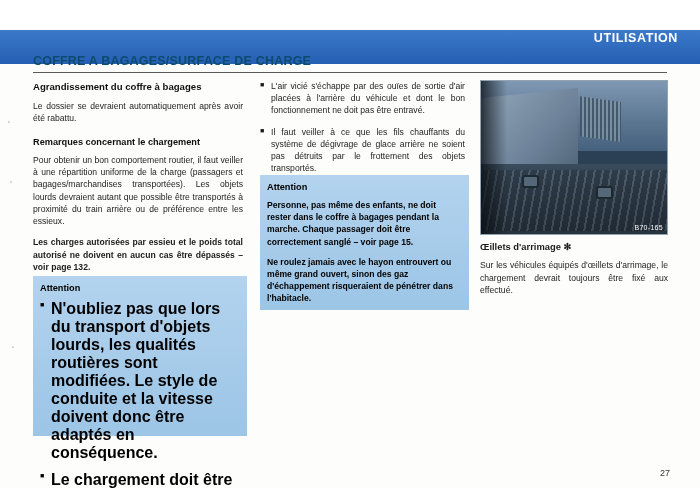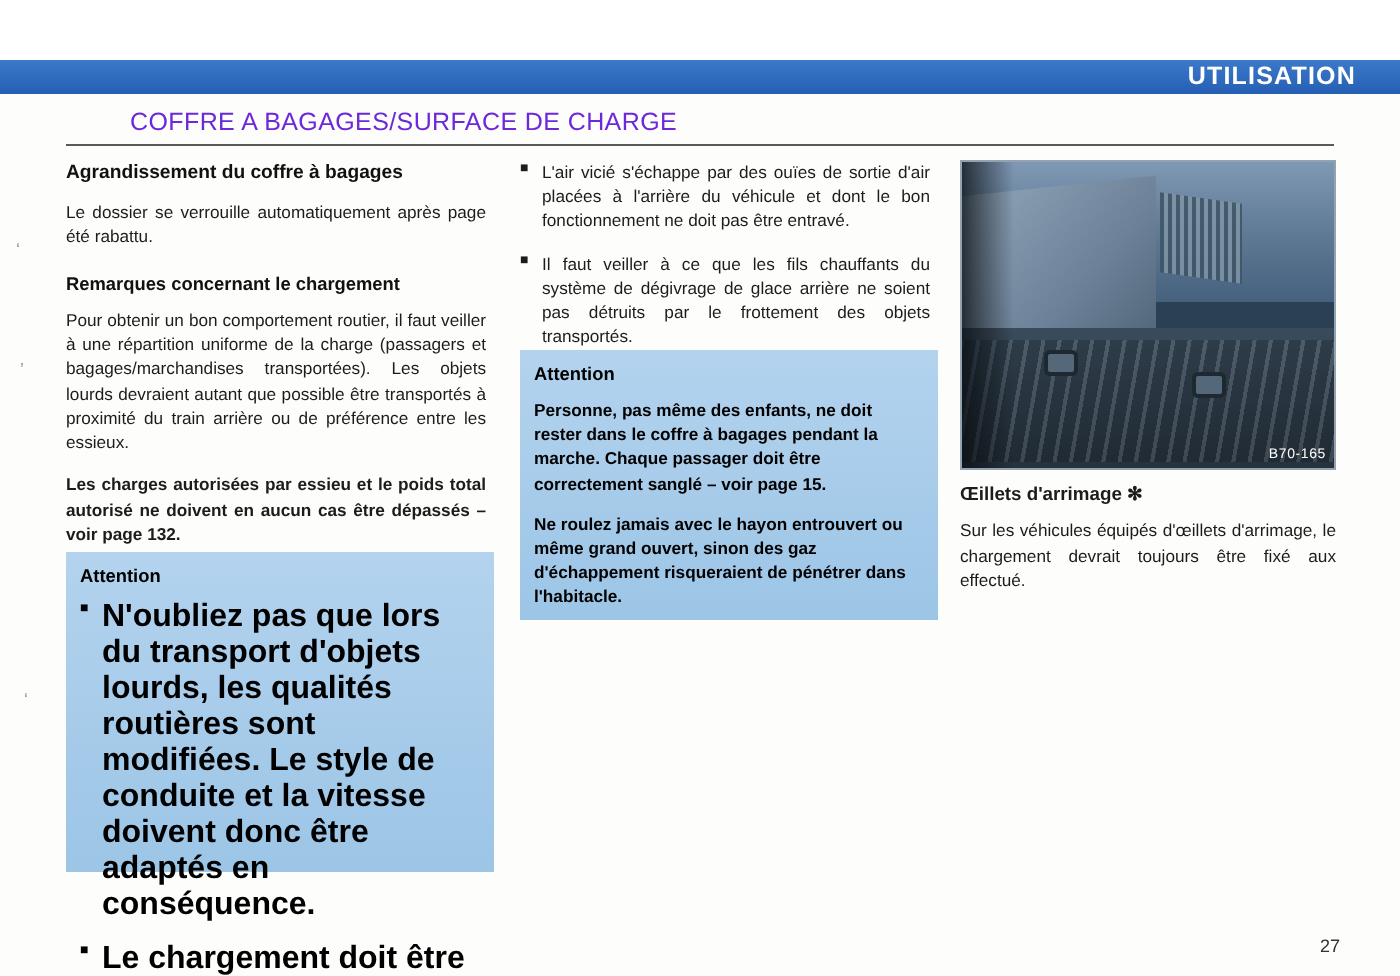--- a/index.html
+++ b/index.html
@@ -19,21 +19,21 @@
     height: 488px;
     background: #fdfdfb;
     box-sizing: border-box;
   }
   
   .header-band {
     position: absolute;
     top: 30px;
     left: 0;
     width: 700px;
-    height: 17px;
+    height: 34px;
     background: #2f6fc4;
     background: linear-gradient(180deg,#3c79c9 0%, #255fb4 100%);
   }
   .header-band .band-title {
     position: absolute;
     right: 22px;
     top: 1px;
     color: #ffffff;
     font-size: 12.5px;
     font-weight: bold;
@@ -45,24 +45,23 @@
     left: 0;
     width: 700px;
     height: 30px;
     background: #ffffff;
   }
   .section-title {
     position: absolute;
     top: 54px;
     left: 33px;
     font-size: 12.5px;
-    font-weight: normal;
-    color: #6d28d9;
+    font-weight: bold;
+    color: #0c4a6e;
     letter-spacing: 0.2px;
-    margin-left: 32px;
   }
   .rule {
     position: absolute;
     left: 33px;
     top: 72px;
     width: 634px;
     height: 1px;
     background: #5a5a5a;
   }
   
@@ -232,21 +231,21 @@
 
   <div class="header-band">
     <div class="band-title">UTILISATION</div>
   </div>
 
   <div class="section-title">COFFRE A BAGAGES/SURFACE DE CHARGE</div>
   <div class="rule"></div>
 
   <div class="col col1">
     <div class="h-sub">Agrandissement du coffre à bagages</div>
-    <p class="t">Le dossier se verrouille automatiquement après page été rabattu.</p>
+    <p class="t">Le dossier se devraient automatiquement après avoir été rabattu.</p>
     <div class="h-sub2">Remarques concernant le chargement</div>
     <p class="t">Pour obtenir un bon comportement routier, il faut veiller à une répartition uniforme de la charge (passagers et bagages/marchandises transportées). Les objets lourds devraient autant que possible être transportés à proximité du train arrière ou de préférence entre les essieux.</p>
     <p class="tb">Les charges autorisées par essieu et le poids total autorisé ne doivent en aucun cas être dépassés – voir page 132.</p>
   </div>
 
   <div class="attn" id="attn-col1">
     <div class="attn-title">Attention</div>
     <div class="bullet-row">
       <span class="bul">■</span>
       <span>N'oubliez pas que lors du transport d'objets lourds, les qualités routières sont modifiées. Le style de conduite et la vitesse doivent donc être adaptés en conséquence.</span>

